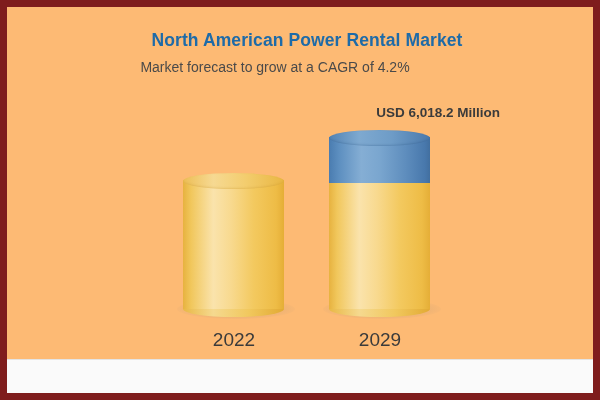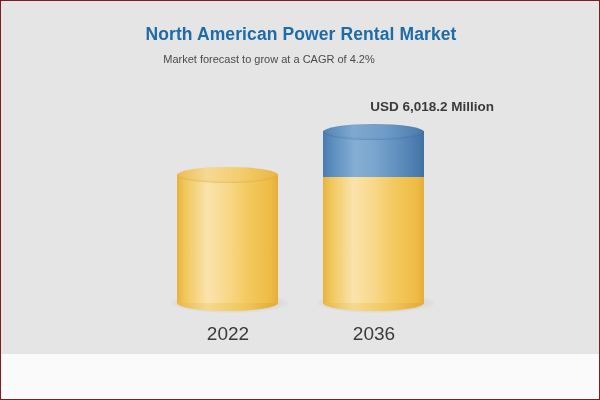--- a/index.html
+++ b/index.html
@@ -12,22 +12,22 @@
     background: #ffffff;
     font-family: "Liberation Sans", sans-serif;
     overflow: hidden;
   }
 
   #card {
     position: relative;
     width: 600px;
     height: 400px;
     box-sizing: border-box;
-    background: #e5e5e5;
-    border: 1px solid #7f1d1d;
+    background: #fdba74;
+    border: 7px solid #7f1d1d;
     overflow: hidden;
   }
 
   
   #chart-title {
     position: absolute;
     left: 0;
     top: 23px;
     width: 600px;
     text-align: center;
@@ -35,21 +35,21 @@
     font-weight: bold;
     color: #1e6ba8;
     letter-spacing: 0.1px;
   }
   #chart-subtitle {
     position: absolute;
     left: 0;
     top: 52px;
     width: 536px;
     text-align: center;
-    font-size: 11px;
+    font-size: 14px;
     font-weight: normal;
     color: #4a4a4a;
   }
 
   
   #plot {
     position: absolute;
     left: 0;
     top: 0;
     width: 600px;
@@ -180,21 +180,21 @@
     <div class="cyl">
       <div class="cyl-shadow" style="left:316px; top:292px; width:118px; height:20px;"></div>
       <div class="cyl-bottom bottom-yellow" style="left:322px; top:294px; width:101px; height:16px;"></div>
 
       <div class="cyl-body fill-yellow" style="left:322px; top:176px; width:101px; height:126px;"></div>
 
       <div class="cyl-body fill-blue" style="left:322px; top:130px; width:101px; height:46px;"></div>
       <div class="cyl-top top-blue" style="left:322px; top:123px; width:101px; height:16px;"></div>
     </div>
 
-    <div class="cat-label" style="left:273px; top:322px;">2036</div>
+    <div class="cat-label" style="left:273px; top:322px;">2029</div>
 
   </div>
 
   <div id="footer-divider"></div>
   <div id="footer">
     
 
     
   </div>
 

